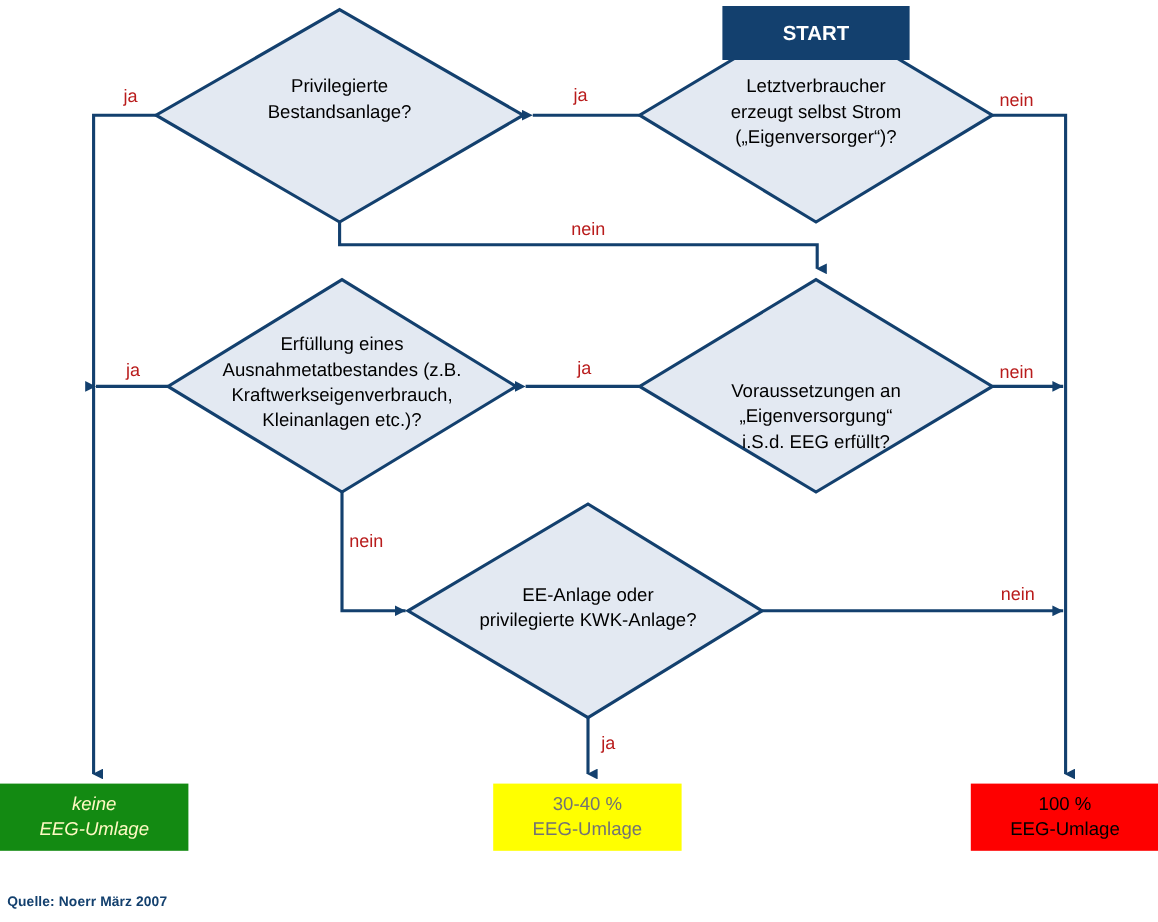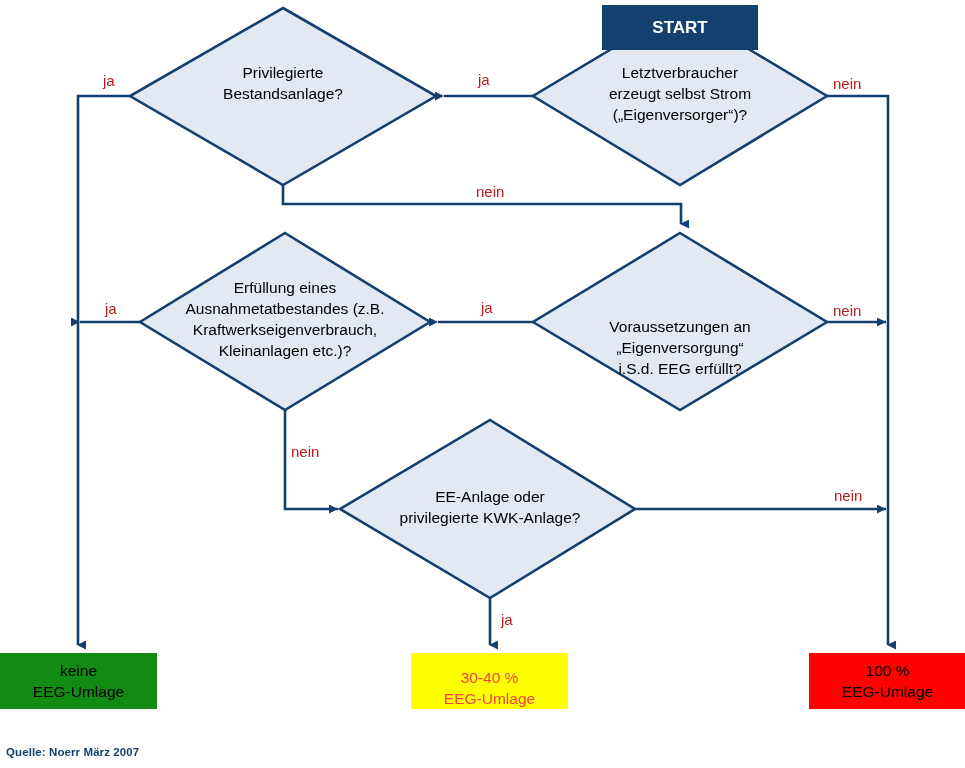--- a/index.html
+++ b/index.html
@@ -156,26 +156,26 @@
   <div class="edge-label" style="left:833px; top:302px;">nein</div>
 
   <div class="edge-label" style="left:105px; top:300px;">ja</div>
 
   <div class="edge-label" style="left:291px; top:443px;">nein</div>
 
   <div class="edge-label" style="left:834px; top:487px;">nein</div>
 
   <div class="edge-label" style="left:501px; top:611px;">ja</div>
 
-  <div class="term-box" style="left:0px; top:653px; width:157px; height:56px; background:#138a12; color:#000000;">
+  <div class="term-box" style="left:0px; top:653px; width:157px; height:56px; background:#138a12; color:#fef9c3;font-style:italic;">
     <span>keine
 EEG-Umlage</span>
   </div>
 
-  <div class="term-box" style="left:411px; top:653px; width:157px; height:56px; background:#ffff00; color:#ef4444;align-items:flex-end;">
+  <div class="term-box" style="left:411px; top:653px; width:157px; height:56px; background:#ffff00; color:#737373;">
     <span>30-40 %
 EEG-Umlage</span>
   </div>
 
   <div class="term-box" style="left:809px; top:653px; width:157px; height:56px; background:#fe0000; color:#000000;">
     <span>100 %
 EEG-Umlage</span>
   </div>
 
   <div class="source-note" style="left:6px; top:746px;">Quelle: Noerr März 2007</div>

